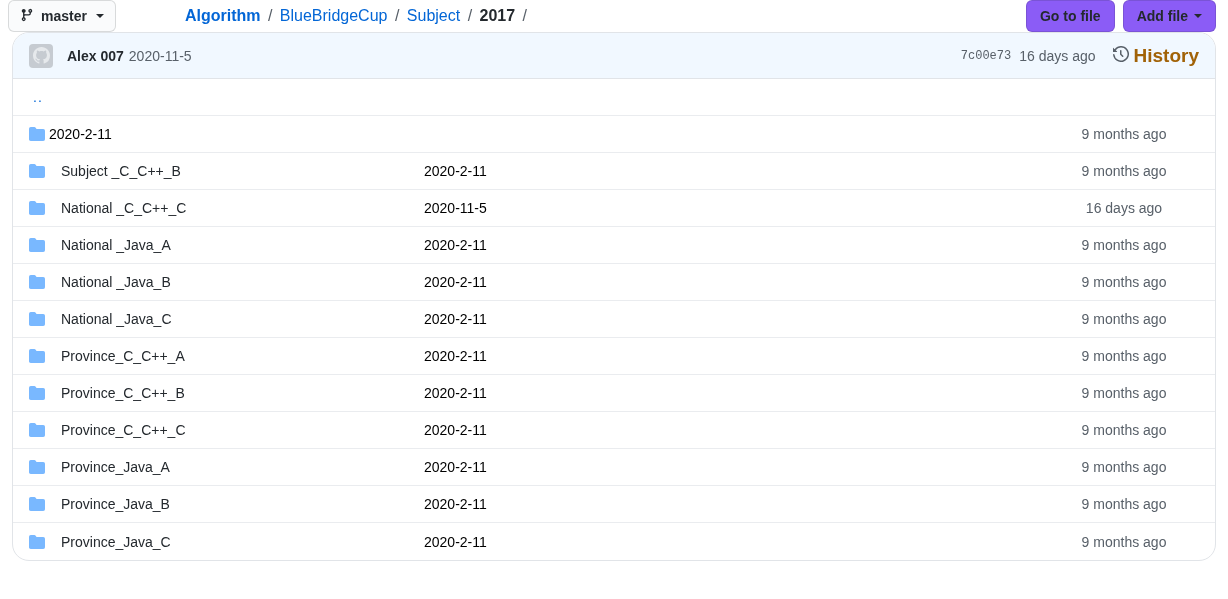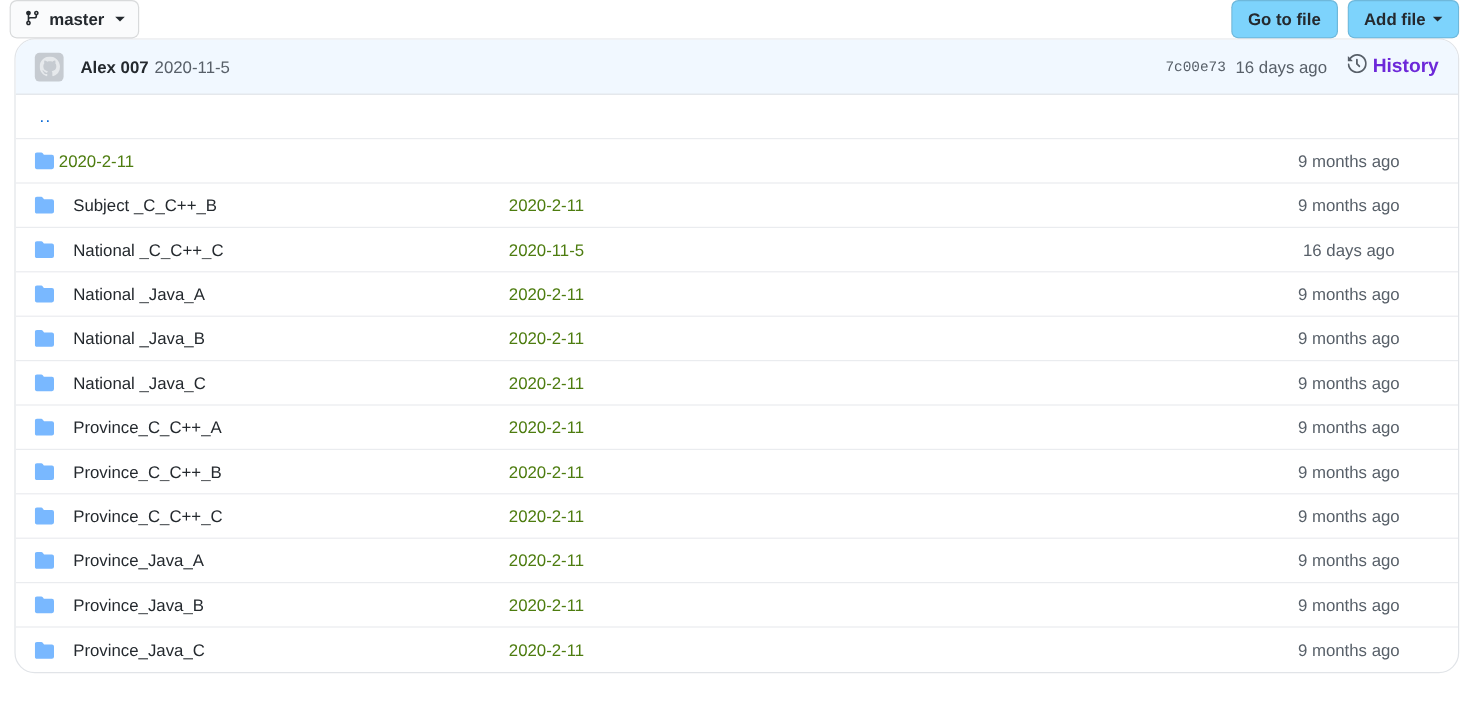--- a/index.html
+++ b/index.html
@@ -72,21 +72,21 @@
     display: flex;
     align-items: center;
     gap: 8px;
   }
   .btn {
     display: inline-flex;
     align-items: center;
     gap: 6px;
     height: 32px;
     padding: 0 13px;
-    background: #7dd3fc;
+    background: #8b5cf6;
     border: 1px solid rgba(27,31,35,0.15);
     border-radius: 6px;
     font-size: 14px;
     font-weight: bold;
     color: #24292e;
     cursor: pointer;
     white-space: nowrap;
   }
   .btn .caret {
     width: 0; height: 0;
@@ -151,23 +151,23 @@
   .commit-age {
     font-size: 14px;
     color: #586069;
     margin-left: 8px;
   }
   .history-link {
     display: inline-flex;
     align-items: center;
     gap: 5px;
     margin-left: 17px;
-    font-size: 16px;
+    font-size: 19px;
     font-weight: bold;
-    color: #6d28d9;
+    color: #a16207;
     cursor: pointer;
   }
 
   
   .row-updir {
     display: flex;
     align-items: center;
     height: 37px;
     padding: 0 16px;
     border-bottom: 1px solid #eaecef;
@@ -198,21 +198,21 @@
     flex: 0 0 375px;
     padding-left: 12px;
     color: #24292e;
     white-space: nowrap;
     overflow: hidden;
     text-overflow: ellipsis;
     cursor: pointer;
   }
   .cell-msg {
     flex: 1 1 auto;
-    color: #4d7c0f;
+    color: #000000;
     white-space: nowrap;
     overflow: hidden;
     text-overflow: ellipsis;
     cursor: pointer;
   }
   .cell-age {
     flex: 0 0 150px;
     text-align: center;
     color: #586069;
     white-space: nowrap;
@@ -226,20 +226,30 @@
   <div class="branch-btn">
     <span>
       <svg width="14" height="16" viewBox="0 0 16 16" fill="#24292e" aria-hidden="true">
         <path d="M11.75 2.5a.75.75 0 100 1.5.75.75 0 000-1.5zm-2.25.75a2.25 2.25 0 113 2.122V6A2.5 2.5 0 0110 8.5H6a1 1 0 00-1 1v1.128a2.251 2.251 0 11-1.5 0V5.372a2.25 2.25 0 111.5 0v1.836A2.492 2.492 0 016 7h4a1 1 0 001-1v-.628A2.25 2.25 0 019.5 3.25zM4.25 12a.75.75 0 100 1.5.75.75 0 000-1.5zM3.5 3.25a.75.75 0 111.5 0 .75.75 0 01-1.5 0z"></path>
       </svg>
     </span>
     <span>master</span>
     <span class="caret"></span>
   </div>
 
+  <div class="breadcrumb">
+    <span class="crumb-link strong">Algorithm</span>
+    <span class="sep">/</span>
+    <span class="crumb-link">BlueBridgeCup</span>
+    <span class="sep">/</span>
+    <span class="crumb-link">Subject</span>
+    <span class="sep">/</span>
+    <span class="crumb-current">2017</span>
+    <span class="sep">/</span>
+  </div>
 
   <div class="toolbar-right">
     <div class="btn">
       <span>Go to file</span>
     </div>
     <div class="btn">
       <span>Add file</span>
       <span class="caret"></span>
     </div>
   </div>

